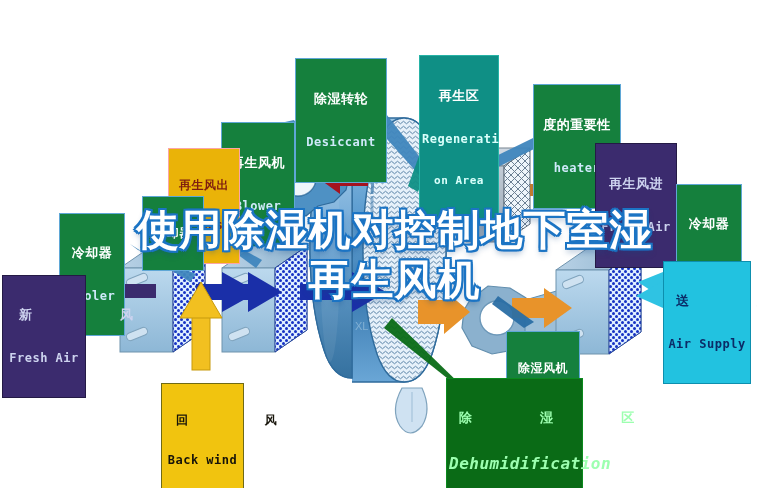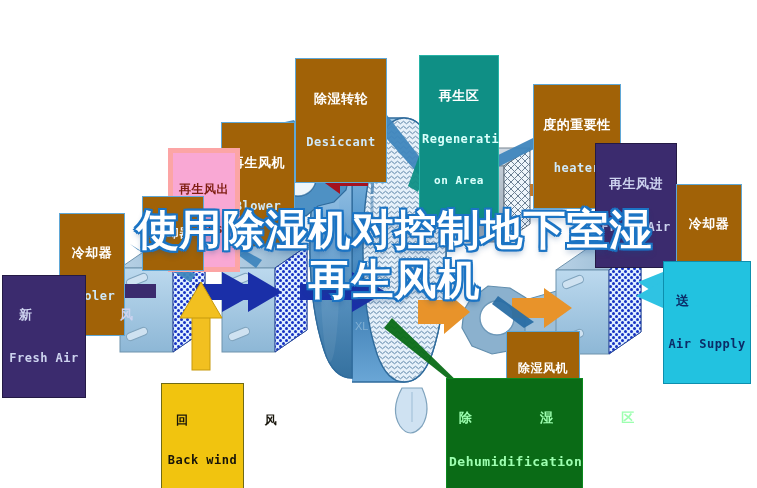--- a/index.html
+++ b/index.html
@@ -18,31 +18,31 @@
     text-align:center;
     line-height:1.12;
     white-space:pre;
     letter-spacing:.5px;
     z-index:40;
   }
   .lbl .cn{display:block;font-weight:bold;font-family:"DejaVu Sans", sans-serif;}
   .lbl .en{display:block;font-family:"DejaVu Sans Mono", monospace;font-weight:bold;}
 
   
-  .lbl.blue{background:#a16207;color:#bfe2f5;border:1px solid #5fa7d6;}
+  .lbl.blue{background:#15803d;color:#bfe2f5;border:1px solid #5fa7d6;}
   .lbl.blue .cn{color:#ffffff;}
   .lbl.blue .en{color:#cfe9fa;}
 
   
   .lbl.teal{background:#0f8f85;color:#d8fffb;border:1px solid #27b3a6;}
   .lbl.teal .cn{color:#ffffff;}
   .lbl.teal .en{color:#d9fffb;}
 
   
-  .lbl.orange{background:#f9a8d4;border:5px solid #fca5a5;}
+  .lbl.orange{background:#eab308;border:1px solid #fca5a5;}
   .lbl.orange .cn{color:#7e1d10;}
   .lbl.orange .en{color:#7e1d10;}
 
   
   .lbl.purple{background:#3b2b6e;border:1px solid #241a45;}
   .lbl.purple .cn{color:#cdd3ef;}
   .lbl.purple .en{color:#cdd3ef;}
 
   
   .lbl.yellow{background:#f1c40f;border:1px solid #6f6a16;}
@@ -329,21 +329,21 @@
     <span class="en" style="font-size:12px;">Back wind</span>
   </div>
 
   <div class="lbl blue" style="left:506px;top:331px;width:74px;padding:3px 2px;font-size:12px;">
     <span class="cn">除湿风机</span>
     <span class="en" style="font-size:12px;">Blower</span>
   </div>
 
   <div class="lbl green" style="left:446px;top:378px;width:137px;padding:3px 2px;font-size:13px;">
     <span class="cn" style="letter-spacing:10px;padding-left:10px;">除    湿    区</span>
-    <span class="en" style="font-size:13px;">Dehumidification</span>
+    <span class="en" style="font-size:16px;font-style:italic;">Dehumidification</span>
     
   </div>
 
   <div class="lbl cyan" style="left:663px;top:261px;width:88px;padding:3px 2px;font-size:13px;">
     <span class="cn" style="letter-spacing:10px;padding-left:10px;">送    风</span>
     <span class="en" style="font-size:12px;">Air Supply</span>
   </div>
 
   <div id="title">
     <span class="line">使用除湿机对控制地下室湿</span>

